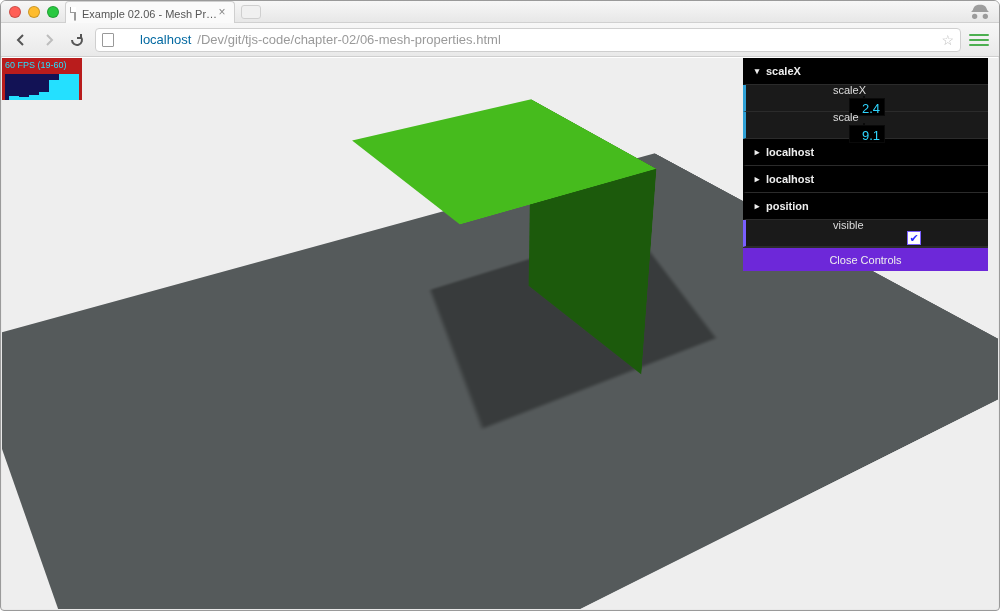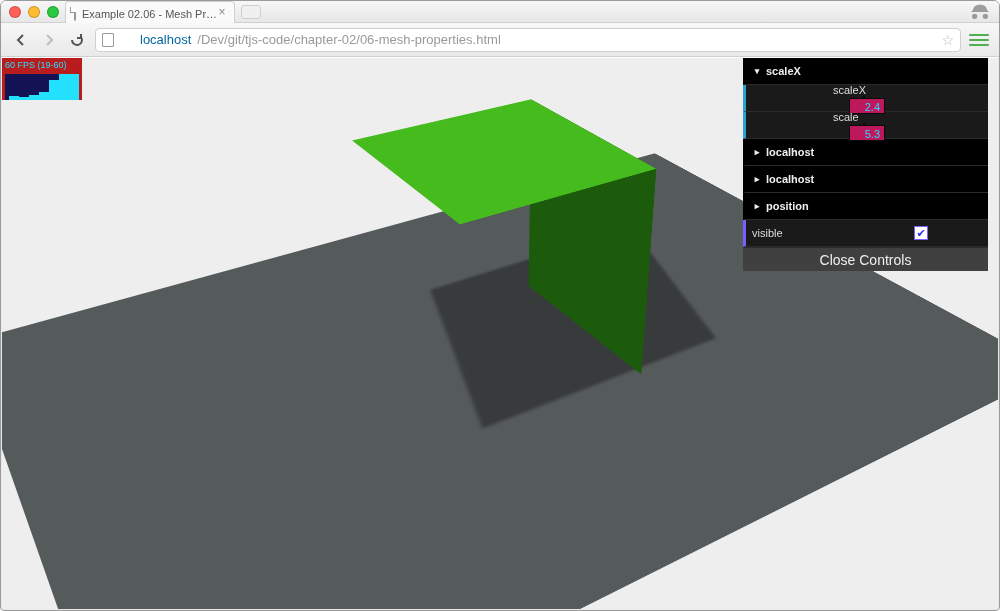--- a/index.html
+++ b/index.html
@@ -165,39 +165,39 @@
     font: 11px/1 "Lucida Grande", Arial, sans-serif;
   }
   .gui-row {
     height:27px; display:flex; align-items:center;
     border-bottom:1px solid #2b2b2b;
     padding:0 6px;
     border-left:3px solid #000;
   }
   .gui-row.number { border-left-color:#2fa1d6; background:#1a1a1a;flex-direction:column; }
   .gui-row.folder { background:#000; font-weight:bold; }
-  .gui-row.bool   { border-left-color:#7a5fff; background:#1a1a1a; }
+  .gui-row.bool   { border-left-color:#7a5fff; background:#1a1a1a;flex-direction:column; }
   .gui-caret { display:inline-block; width:10px; text-align:center; margin-right:4px; font-size:9px; }
   .gui-label { width:68px; color:#ddd; }
   .gui-slider {
     flex:1; height:14px; background:#303030; position:relative; margin-right:6px; border:1px solid #0a0a0a;
   }
   .gui-fill { position:absolute; left:0; top:0; bottom:0; background:#2fa1d6; }
   .gui-val {
-    width:36px; height:18px; background:#be185d; color:#2fd6ff;
-    text-align:right; padding:3px 4px 0 0; font-size:11px; border:1px solid #0a0a0a;
+    width:36px; height:18px; background:#000000; color:#2fd6ff;
+    text-align:right; padding:3px 4px 0 0; font-size:13px; border:1px solid #0a0a0a;
   }
   .gui-check {
     width:14px; height:14px; background:#fff; border:1px solid #7a5fff;
     display:flex; align-items:center; justify-content:center; margin-left:94px;
   }
   .gui-check::after { content:"✔"; font-size:11px; color:#2b2bff; }
   .gui-close {
-    height:24px; background:#404040; text-align:center; line-height:24px;
-    font-size:14px; color:#eee; border-top:1px solid #2b2b2b;
+    height:24px; background:#6d28d9; text-align:center; line-height:24px;
+    font-size:11px; color:#eee; border-top:1px solid #2b2b2b;
   }
 </style>
 </head>
 <body>
 
 <div class="window-frame">
 
   <div class="titlebar">
     <div class="traffic">
       <div class="tl-btn red"></div>
@@ -288,21 +288,21 @@
         <div class="gui-slider">
             <div class="gui-fill" id="fill-x" style="width: 48%;"></div>
           </div>
         <div class="gui-val">2.4</div>
       </div>
       <div class="gui-row number">
         <span class="gui-label">scale</span>
         <div class="gui-slider">
             <div class="gui-fill" id="fill-z" style="width: 96%;"></div>
           </div>
-        <div class="gui-val">5.3</div>
+        <div class="gui-val">9.1</div>
       </div>
 
       <div class="gui-row folder">
         <span class="gui-caret">▸</span>
         <span>localhost</span>
       </div>
       <div class="gui-row folder">
         <span class="gui-caret">▸</span>
         <span>localhost</span>
       </div>

